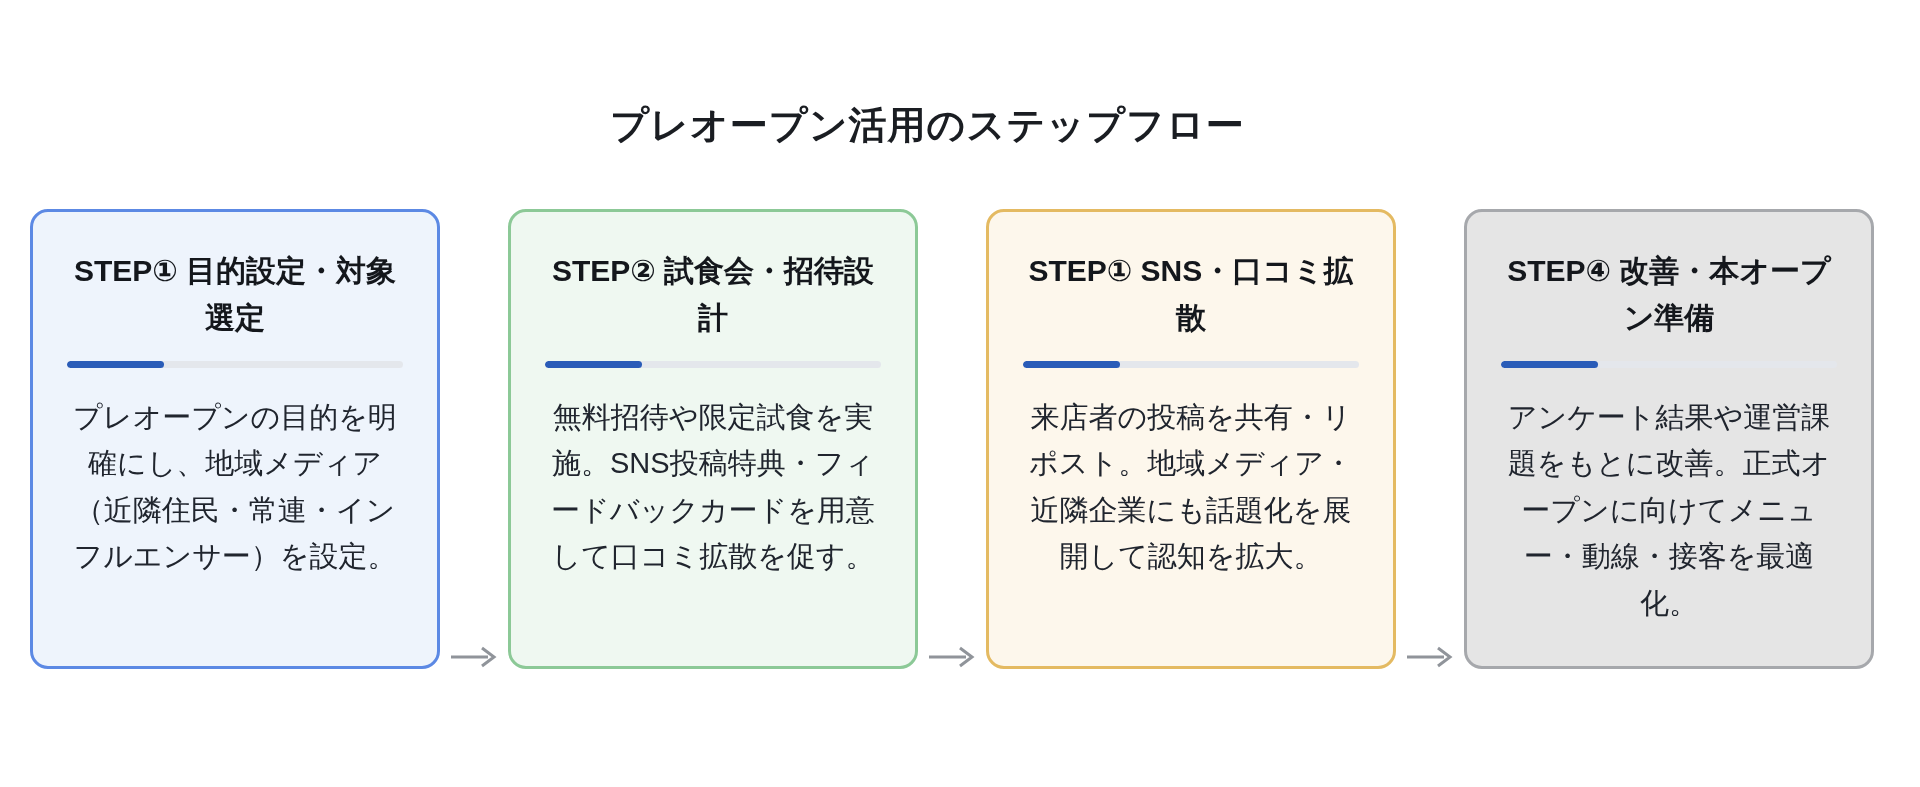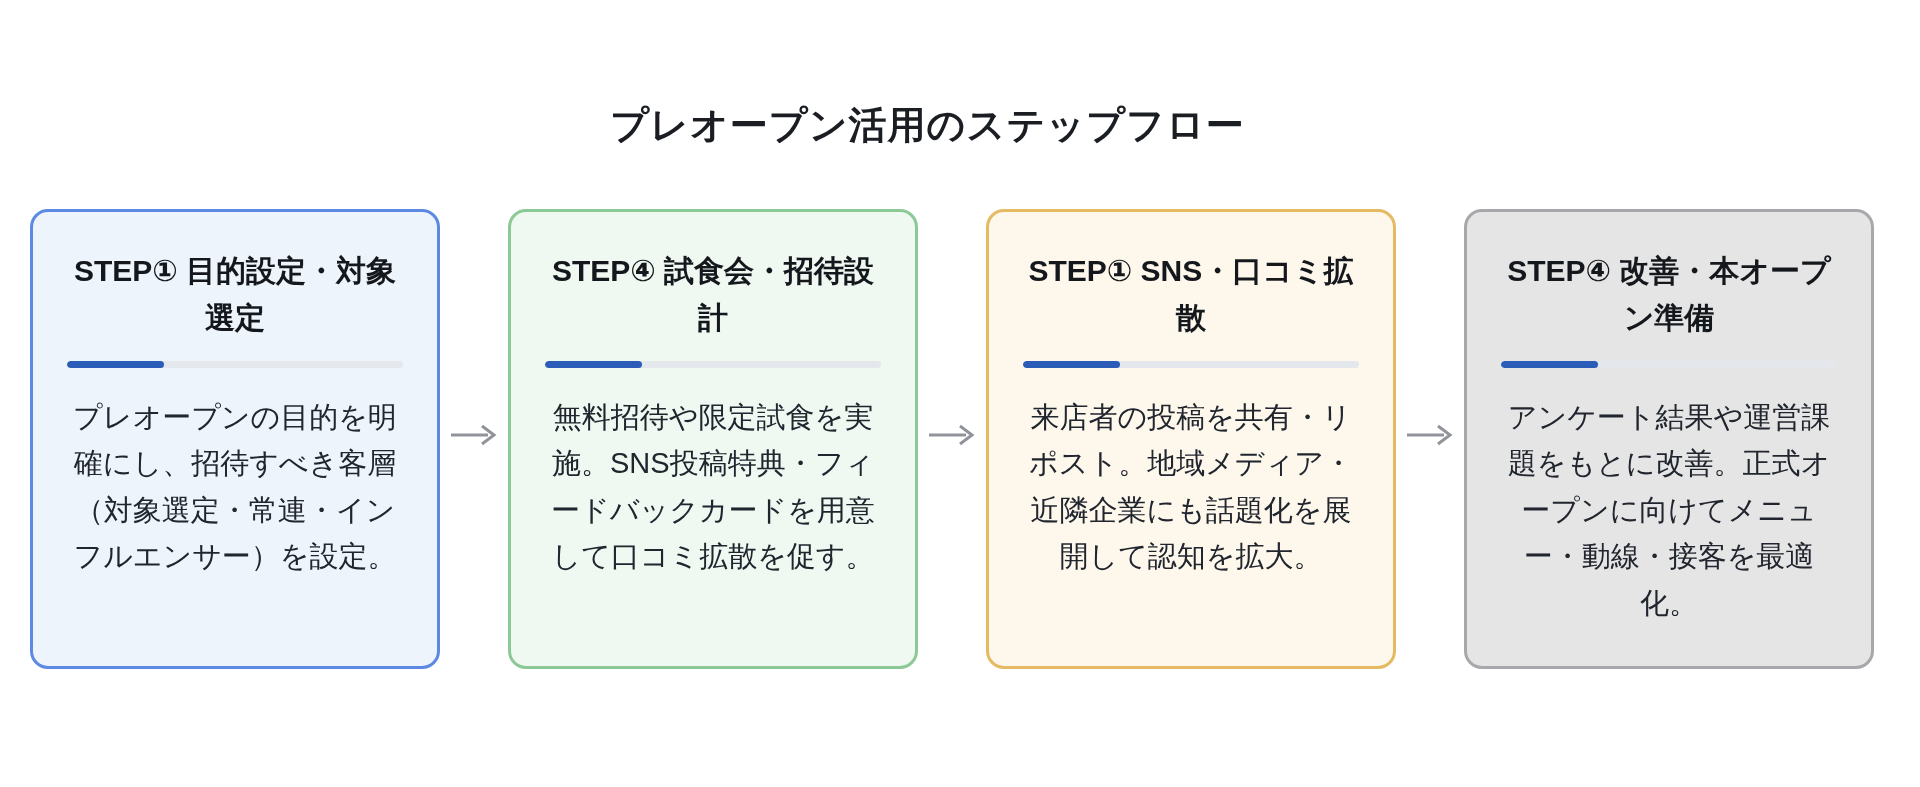--- a/index.html
+++ b/index.html
@@ -26,21 +26,21 @@
     padding-top: 100px;
     text-align: center;
     font-size: 38px;
     font-weight: 700;
     letter-spacing: 1px;
     color: #1a1d22;
   }
   .flow {
     display: flex;
     justify-content: space-between;
-    align-items: center;
+    align-items: flex-end;
     margin-top: 58px;
     gap: 10px;
   }
   .card {
     width: 410px;
     height: 460px;
     flex: 0 0 auto;
     border: 3px solid;
     border-radius: 18px;
     padding: 36px 34px 0 34px;
@@ -93,32 +93,32 @@
 
     <h1 class="diagram-title">プレオープン活用のステップフロー</h1>
 
     <div class="flow">
 
       <div class="card card-1">
         <h2>STEP① 目的設定・対象選定</h2>
         <div class="bar">
           <div class="bar-fill"></div>
         </div>
-        <p>プレオープンの目的を明確にし、招待すべき客層（対象選定・常連・インフルエンサー）を設定。</p>
+        <p>プレオープンの目的を明確にし、地域メディア（近隣住民・常連・インフルエンサー）を設定。</p>
       </div>
 
       <div class="arrow">
         <svg width="48" height="24" viewBox="0 0 48 24" aria-hidden="true">
           <line x1="1" y1="12" x2="38" y2="12" stroke="#90949a" stroke-width="3"></line>
           <path d="M32 3 L44 12 L32 21" fill="none" stroke="#90949a" stroke-width="3" stroke-linejoin="miter"></path>
         </svg>
       </div>
 
       <div class="card card-2">
-        <h2>STEP④ 試食会・招待設計</h2>
+        <h2>STEP② 試食会・招待設計</h2>
         <div class="bar">
           <div class="bar-fill"></div>
         </div>
         <p>無料招待や限定試食を実施。SNS投稿特典・フィードバックカードを用意して口コミ拡散を促す。</p>
       </div>
 
       <div class="arrow">
         <svg width="48" height="24" viewBox="0 0 48 24" aria-hidden="true">
           <line x1="1" y1="12" x2="38" y2="12" stroke="#90949a" stroke-width="3"></line>
           <path d="M32 3 L44 12 L32 21" fill="none" stroke="#90949a" stroke-width="3" stroke-linejoin="miter"></path>

